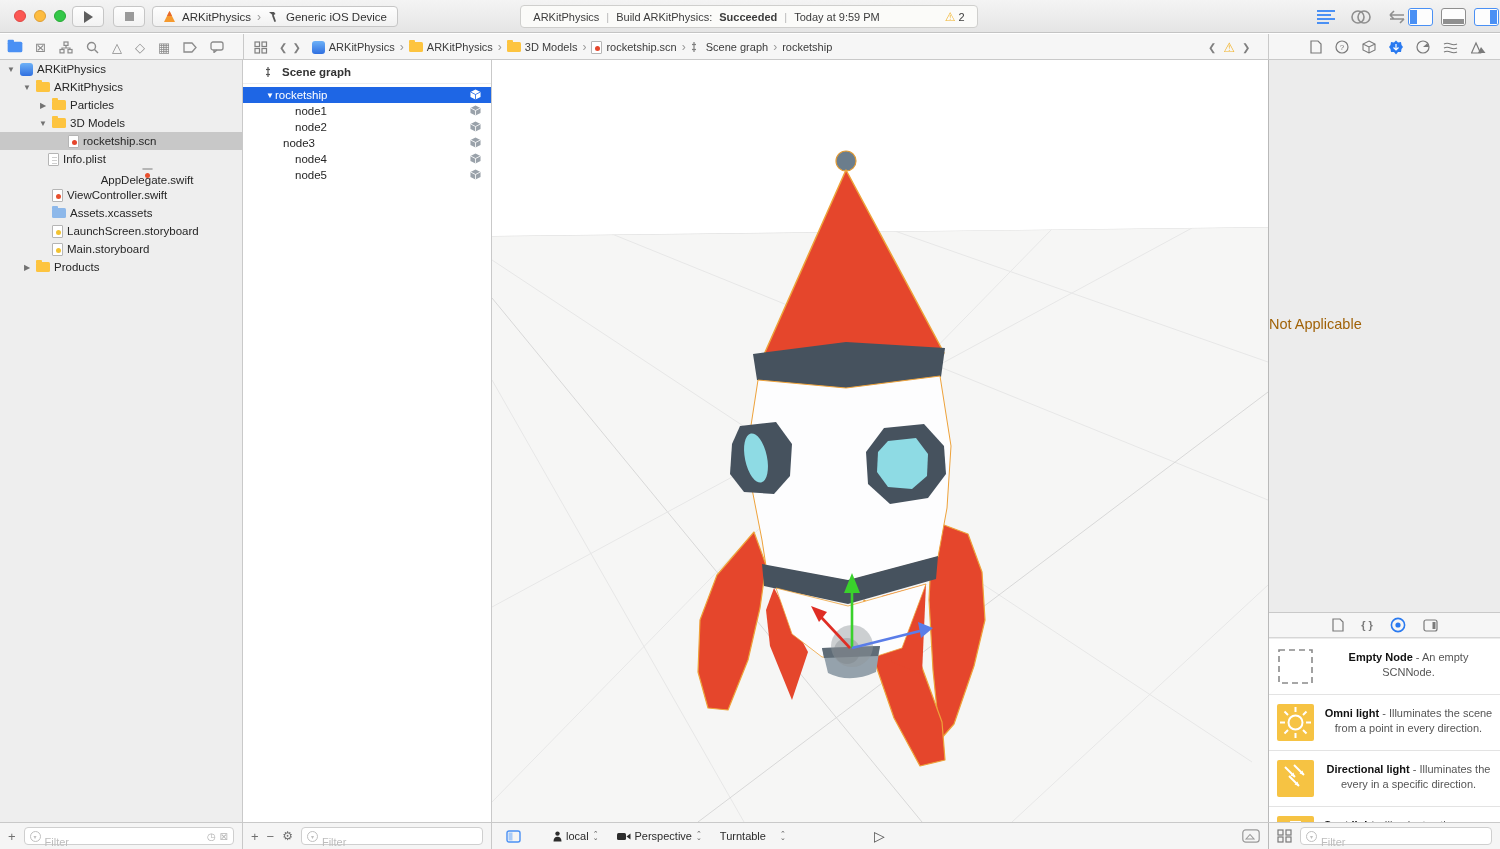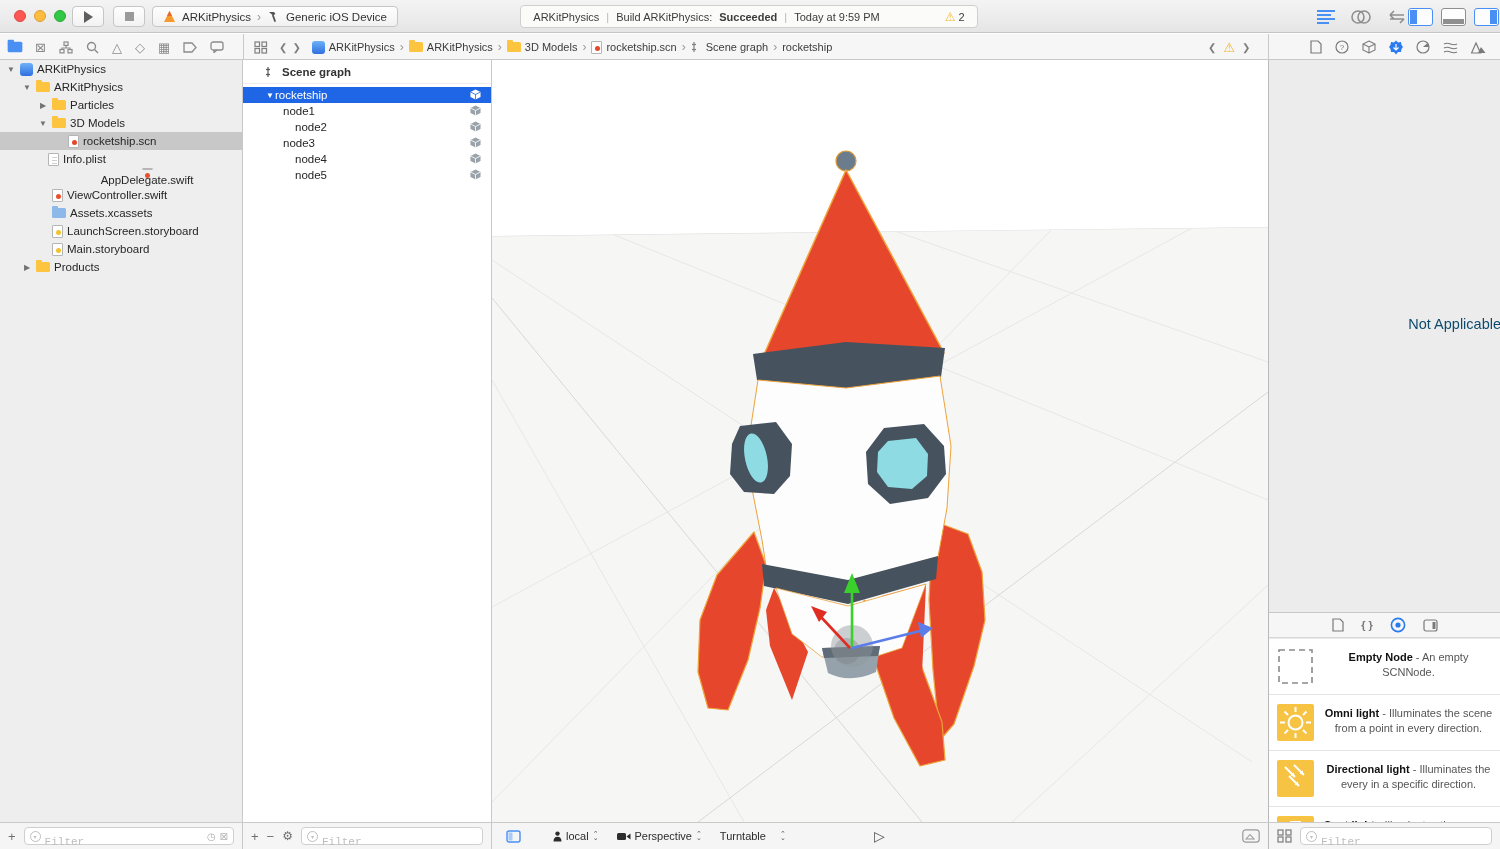--- a/index.html
+++ b/index.html
@@ -59,35 +59,35 @@
   .srow { height:16px; display:flex; align-items:center; font-size:11.5px; color:#262626; position:relative; }
   .srow .cube { position:absolute; right:10px; color:#9aa2aa; }
   .srow.sel { background:#1e66e5; color:#fff; }
   .srow.sel .cube { color:#fff; }
 
   
   #viewport { left:492px; top:60px; width:776px; height:762px; background:#fff; overflow:hidden; }
 
   
   #inspector { left:1268px; top:60px; width:232px; height:762px; background:#ececec; border-left:1px solid #b9b9b9; overflow:hidden; }
-  #notapp { position:absolute; left:0; top:256px; width:232px; text-align:right; color:#0c4a6e; font-size:14.5px; }
+  #notapp { position:absolute; left:0; top:256px; width:232px; text-align:left; color:#a16207; font-size:14.5px; }
   #libtabs { position:absolute; left:0; top:552px; width:232px; height:26px; background:#f6f6f6; border-top:1px solid #c9c9c9;
     border-bottom:1px solid #d6d6d6; display:flex; align-items:center; justify-content:center; gap:17px; color:#7a7a7a; }
   #library { position:absolute; left:0; top:579px; width:232px; height:183px; background:#fff; }
   .librow { display:flex; gap:10px; padding:9px 8px; border-bottom:1px solid #e3e3e3;text-align:center; }
   .libicon { width:37px; height:37px; flex:none; }
   .libicon.yellow { background:#f6c343; border-radius:2px; }
   .libtext { font-size:11px; line-height:1.32; color:#555; padding-top:2px; }
   .libname { font-weight:bold; color:#111; }
 
   
   #bottombar { left:0; top:822px; width:1500px; height:27px; background:#f5f5f5; border-top:1px solid #c9c9c9; display:flex; }
   .bsec { height:100%; display:flex; align-items:center; gap:8px; padding:0 8px; position:relative; }
   .filterfield { height:18px; border:1px solid #cfcfcf; border-radius:4px; background:#fff; display:flex; align-items:center; gap:4px; padding:0 5px; color:#bbb; }
-  .filterfield input { border:none; outline:none; flex:1; font-size:11px; font-family:Liberation Mono, monospace; min-width:0; background:transparent;margin-top:12px; }
+  .filterfield input { border:none; outline:none; flex:1; font-size:11px; font-family:Liberation Sans, sans-serif; min-width:0; background:transparent;margin-top:12px; }
   .filterfield input::placeholder { color:#bdbdbd; }
   .ficon { width:11px; height:11px; border:1px solid #c0c0c0; border-radius:50%; font-size:6px; color:#c0c0c0;
     display:flex; align-items:center; justify-content:center; flex:none; }
   .gray-glyph { color:#6f6f6f; font-size:13px; }
   .stepper { display:flex; flex-direction:column; line-height:4.5px; font-size:7px; color:#555; }
   .vpbtn { display:flex; align-items:center; gap:4px; color:#2c2c2c; font-size:11px; }
 </style>
 </head>
 <body>
 
@@ -359,21 +359,21 @@
   </div>
   <div class="srow sel" style="margin-top:3px;">
     <span class="disc" style="color:#fff;padding-left:22px;width:32px;">▼</span>
     <span>rocketship</span>
     <span class="cube"><svg width="11" height="11" viewBox="0 0 12 12">
           <path d="M6 0.5 L11.5 3.2 V8.8 L6 11.5 L0.5 8.8 V3.2 Z" fill="currentColor"></path>
           <path d="M0.5 3.2 L6 6 L11.5 3.2 M6 6 V11.5" stroke="#1e66e5" stroke-width="0.9" fill="none"></path>
         </svg></span>
   </div>
   <div class="srow">
-      <span style="padding-left:40px;">node1</span>
+      <span style="padding-left:52px;">node1</span>
       <span class="cube"><svg width="11" height="11" viewBox="0 0 12 12">
           <path d="M6 0.5 L11.5 3.2 V8.8 L6 11.5 L0.5 8.8 V3.2 Z" fill="currentColor"></path>
           <path d="M0.5 3.2 L6 6 L11.5 3.2 M6 6 V11.5" stroke="#fff" stroke-width="0.9" fill="none"></path>
         </svg></span>
     </div>
   <div class="srow">
       <span style="padding-left:52px;">node2</span>
       <span class="cube"><svg width="11" height="11" viewBox="0 0 12 12">
           <path d="M6 0.5 L11.5 3.2 V8.8 L6 11.5 L0.5 8.8 V3.2 Z" fill="currentColor"></path>
           <path d="M0.5 3.2 L6 6 L11.5 3.2 M6 6 V11.5" stroke="#fff" stroke-width="0.9" fill="none"></path>

